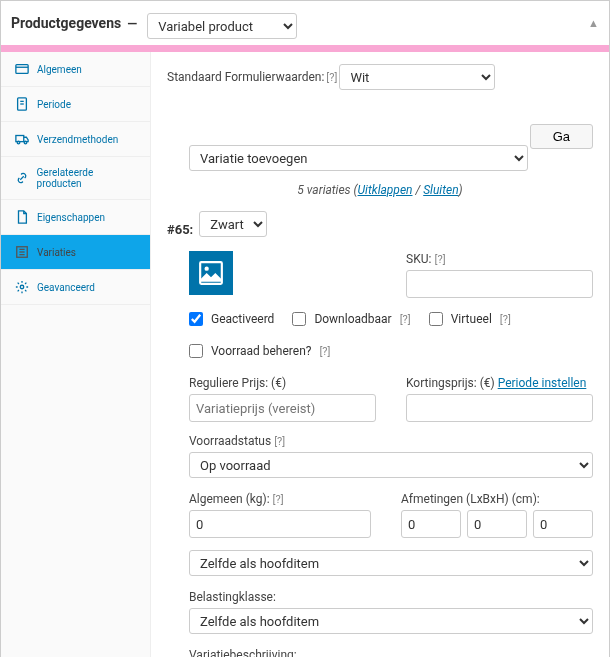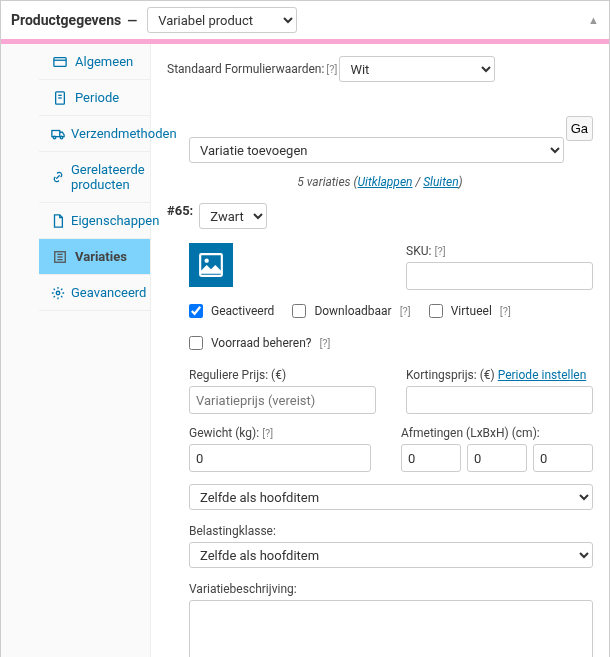--- a/index.html
+++ b/index.html
@@ -1,37 +1,37 @@
 <!DOCTYPE html>
 <html><head>
 <meta charset="utf-8">
 <style>
 * { box-sizing: border-box; margin: 0; padding: 0; }
 body { font-family: -apple-system, BlinkMacSystemFont, "Segoe UI", Roboto, sans-serif; font-size: 13px; color: #333; background: #fff; width: 610px; }
 .panel { border: 1px solid #ccc; }
-.panel-header { display: flex; align-items: center; padding: 6px 10px; border-bottom: 5px solid #f9a8d4; }
+.panel-header { display: flex; align-items: center; padding: 6px 10px; border-bottom: 7px solid #f9a8d4; }
 .panel-header strong { font-weight: bold; font-size: 14px; }
 .panel-header .dash { margin: 0 6px; font-weight: bold; }
-.panel-header select { margin-left: 4px; }
+.panel-header select { margin-left: 4px; margin-top: 6px; }
 .panel-header .collapse { margin-left: auto; color: #999; cursor: pointer; font-size: 11px; }
 .panel-body { display: flex; }
 .sidebar { width: 150px; border-right: 1px solid #eee; background: #fafafa; }
-.sidebar-item { display: flex; align-items: center; padding: 10px 12px; color: #0073aa; cursor: pointer; border-bottom: 1px solid #eee; font-size: 13px; margin-left: 38px; }
-.sidebar-item.active { background: #7dd3fc; color: #444; font-weight: bold; }
+.sidebar-item { display: flex; align-items: center; padding: 10px 12px; color: #0073aa; cursor: pointer; border-bottom: 1px solid #eee; font-size: 10px; }
+.sidebar-item.active { background: #0ea5e9; color: #444; }
 .sidebar-item .icon { width: 18px; display: inline-flex; justify-content: center; margin-right: 6px; }
 .main { flex: 1; padding: 12px 16px 20px 16px; }
 .row { display: flex; align-items: center; margin-bottom: 12px; gap: 2px; }
 .help { color: #888; font-size: 11px; }
 select, input[type=text], textarea { border: 1px solid #ccc; border-radius: 3px; padding: 4px 6px; font-size: 13px; background: #fff; color: #333; font-family: inherit; }
 select { height: 26px; }
 input[type=text] { height: 28px; }
-.btn { border: 1px solid #ccc; background: #f7f7f7; padding: 4px 4px; border-radius: 3px; cursor: pointer; font-size: 13px; }
+.btn { border: 1px solid #ccc; background: #f7f7f7; padding: 4px 22px; border-radius: 3px; cursor: pointer; font-size: 13px; }
 .summary { text-align: center; color: #555; font-style: italic; margin-bottom: 14px; font-size: 12px; }
 .summary a { color: #0073aa; text-decoration: none; }
-.variation-header { display: flex; align-items: flex-start; gap: 6px; margin-bottom: 14px; }
+.variation-header { display: flex; align-items: flex-end; gap: 6px; margin-bottom: 14px; }
 .variation-header strong { font-size: 13px; }
 .variation-body { padding-left: 22px; }
 .two-col { display: flex; gap: 30px; margin-bottom: 12px; }
 .col { flex: 1; display: flex; flex-direction: column; gap: 4px; }
 .thumb { width: 44px; height: 44px; background: #0073aa; display: flex; align-items: center; justify-content: center; cursor: pointer; }
 .label { font-size: 12px; color: #444; }
 .checkrow { display: flex; gap: 18px; align-items: center; margin: 14px 0 18px 0; flex-wrap: wrap; }
 .checkrow label { display: flex; align-items: center; gap: 8px; font-size: 12px; justify-content: space-between; }
 input[type=checkbox] { width: 14px; height: 14px; }
 .full { width: 100%; }
@@ -203,24 +203,30 @@
           <div class="col">
             <span class="label">Reguliere Prijs: (€)</span>
             <input type="text" class="full" placeholder="Variatieprijs (vereist)" style="">
           </div>
           <div class="col">
             <span class="label"><span>Kortingsprijs: (€)</span> <a href="#" class="link">Periode instellen</a></span>
             <input type="text" class="full" style="">
           </div>
         </div>
 
+        <div class="field-group">
+          <span class="label"><span>Voorraadstatus</span> <span class="help">[?]</span></span>
+          <select class="full">
+            <option>Op voorraad</option>
+          </select>
+        </div>
 
         <div class="two-col">
           <div class="col">
-            <span class="label"><span>Gewicht (kg):</span> <span class="help">[?]</span></span>
+            <span class="label"><span>Algemeen (kg):</span> <span class="help">[?]</span></span>
             <input type="text" class="full" value="0" style="">
           </div>
           <div class="col">
             <span class="label">Afmetingen (LxBxH) (cm):</span>
             <div class="dims">
               <input type="text" value="0" style="">
               <input type="text" value="0" style="">
               <input type="text" value="0" style="">
             </div>
           </div>

